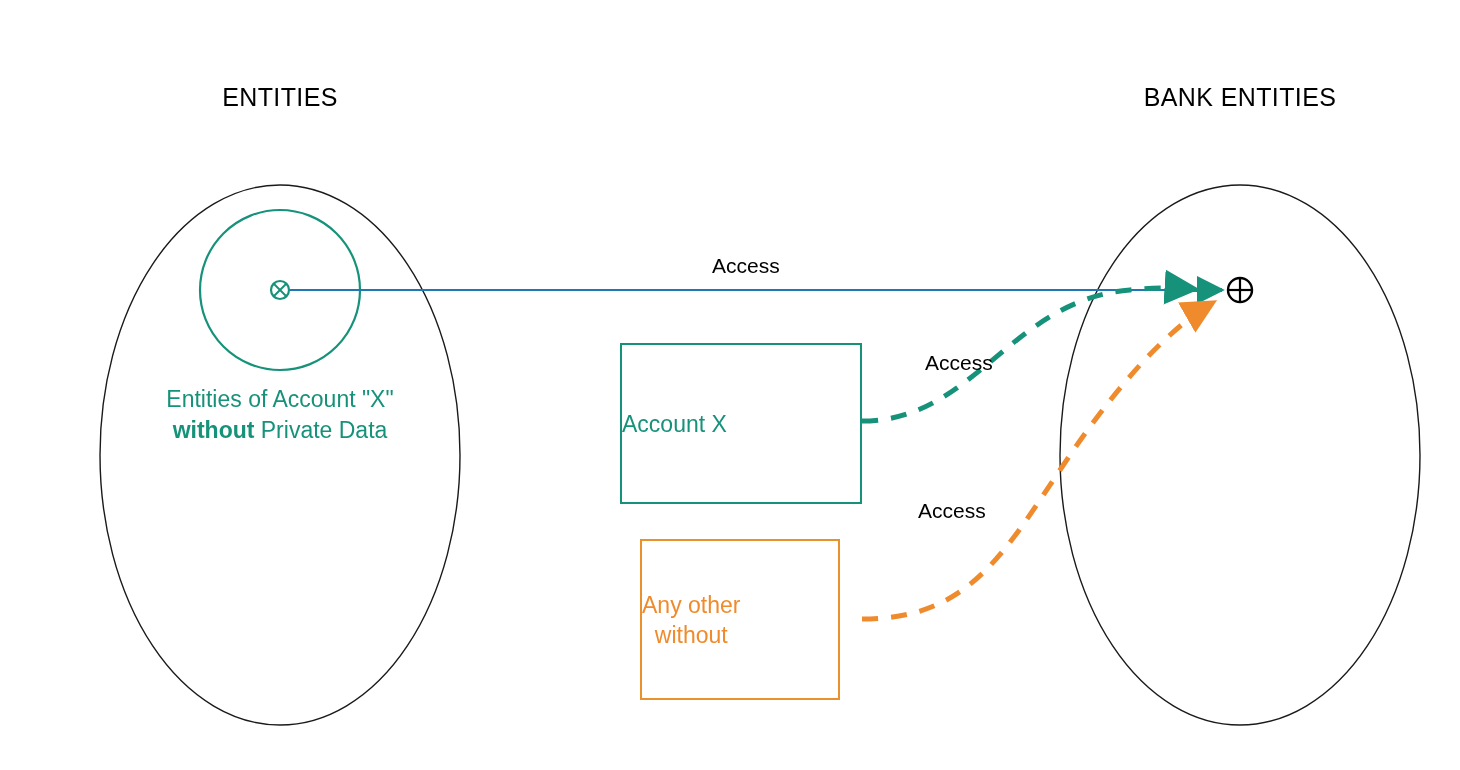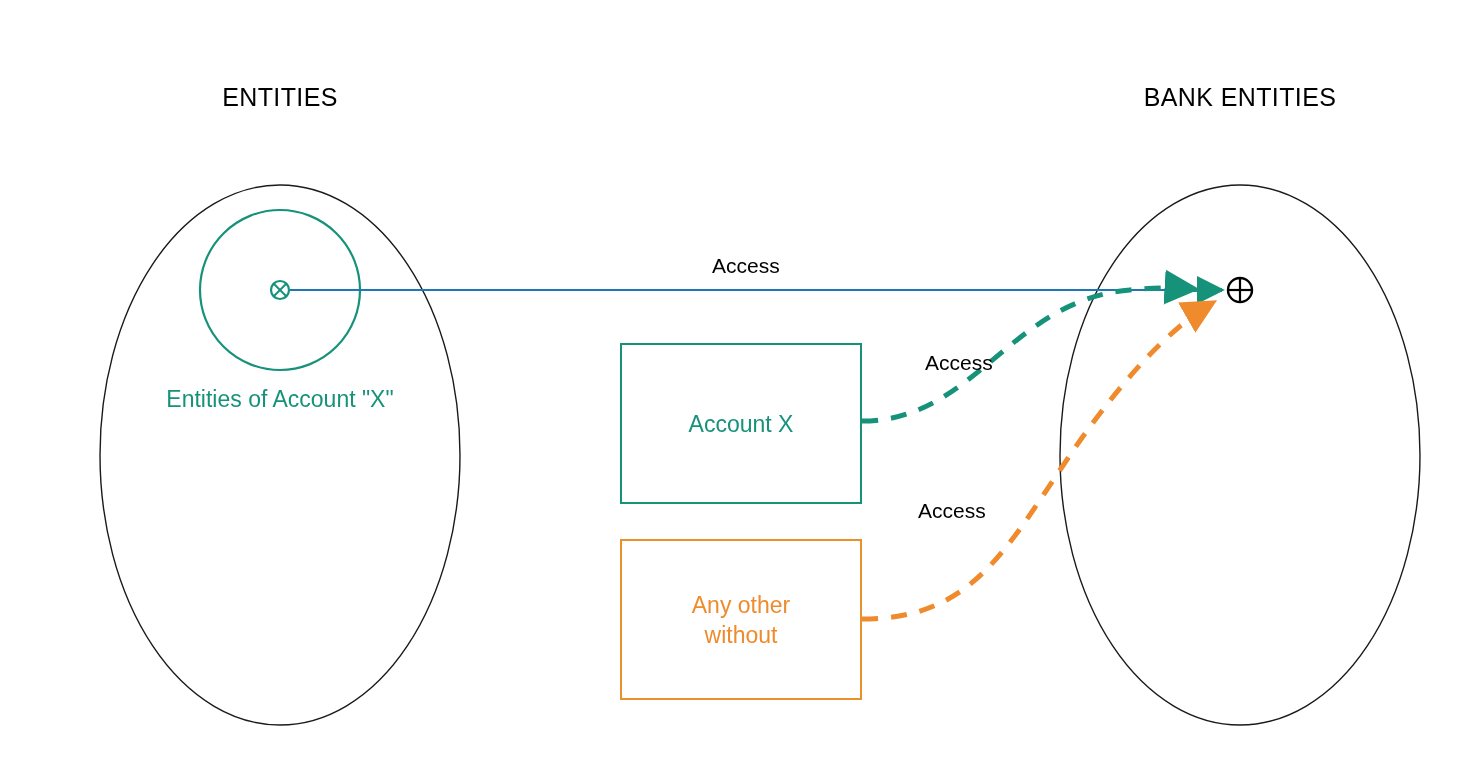--- a/index.html
+++ b/index.html
@@ -57,35 +57,35 @@
     color: #17927a;
     white-space: nowrap;
   }
   .ellipse-caption .strong { font-weight: bold; }
 
   .node-box {
     position: absolute;
     box-sizing: border-box;
     display: flex;
     align-items: center;
-    justify-content: center;
+    justify-content: flex-start;
     background: #ffffff;
     text-align: center;
   }
   #box-account-x {
     left: 620px;
     top: 343px;
     width: 242px;
     height: 161px;
     border: 2.5px solid #17927a;
   }
   #box-any-other-account {
-    left: 620px;
+    left: 640px;
     top: 539px;
-    width: 242px;
+    width: 200px;
     height: 161px;
     border: 2.5px solid #e8912d;
   }
   .node-label {
     font-size: 23px;
     line-height: 30px;
   }
   #box-account-x .node-label { color: #17927a; }
   #box-any-other-account .node-label { color: #ef8b2c; }
 </style>
@@ -129,20 +129,21 @@
       <line x1="1229" y1="290" x2="1251" y2="290" stroke="#000000" stroke-width="2.2"></line>
     </g>
   </svg>
 
   <div class="hdr" id="hdr-entities">ENTITIES</div>
 
   <div class="hdr" id="hdr-bank-entities">BANK ENTITIES</div>
 
   <div class="ellipse-caption">
     <div>Entities of Account "X"</div>
+    <div><span class="strong">without</span><span> Private Data</span></div>
   </div>
 
   <div class="edge-label" id="label-mapping">Access</div>
 
   <div class="edge-label" id="label-access-1">Access</div>
 
   <div class="edge-label" id="label-access-2">Access</div>
 
   <div class="node-box" id="box-account-x">
     <div class="node-label">Account X</div>

